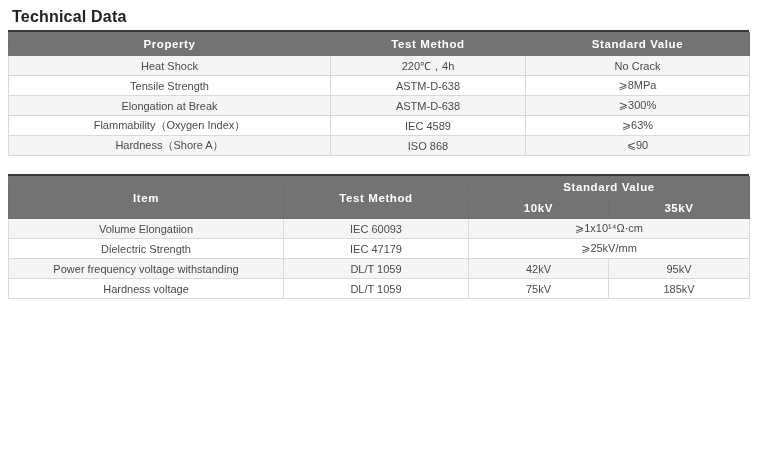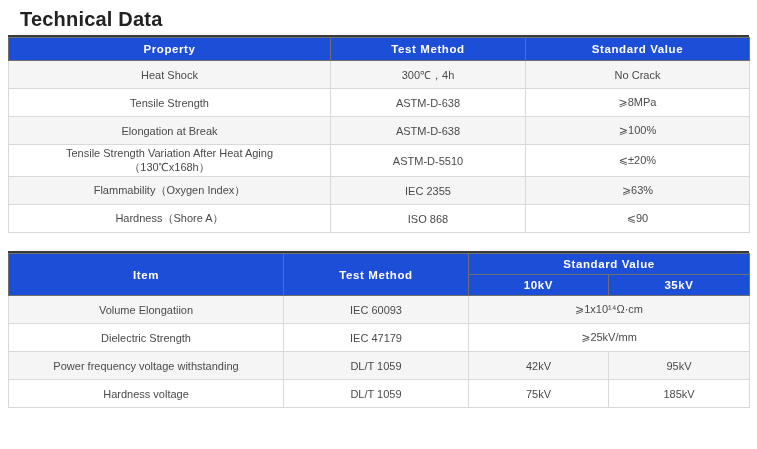--- a/index.html
+++ b/index.html
@@ -15,54 +15,54 @@
     overflow: hidden;
   }
   .page {
     position: relative;
     width: 757px;
     height: 449px;
     box-sizing: border-box;
     padding: 6px 8px 0 8px;
   }
   .section-title {
-    font-size: 20px;
+    font-size: 16px;
     font-weight: bold;
     color: #222222;
     letter-spacing: 0.2px;
-    margin: 2px 0 4px 12px;
+    margin: 2px 0 4px 4px;
   }
   .title-rule {
     height: 2px;
     background: #3a3a3a;
     margin: 0 0 0 0;
   }
   table {
     border-collapse: collapse;
     width: 741px;
     table-layout: fixed;
   }
   th, td {
     border: 1px solid #d9d9d9;
     text-align: center;
     vertical-align: middle;
     font-size: 11px;
     color: #4a4a4a;
     padding: 0 2px;
   }
   thead th {
-    background: #1d4ed8;
+    background: #737373;
     color: #ffffff;
     font-weight: bold;
     font-size: 11.5px;
     letter-spacing: 0.6px;
     height: 22px;
     border: 1px solid #6f6f6f;
   }
-  tbody tr { height: 28px; }
+  tbody tr { height: 20px; }
   tbody tr.tall { height: 32px; }
   tbody tr:nth-child(odd) { background: #f5f5f5; }
   tbody tr:nth-child(even) { background: #ffffff; }
   .twoline { line-height: 1.25; }
   .spacer-1 { height: 18px; }
   .t2-head-top th {
     height: 20px;
   }
   .t2-head-bot th {
     height: 20px;
@@ -85,44 +85,36 @@
     <thead>
       <tr>
         <th>Property</th>
         <th>Test Method</th>
         <th>Standard Value</th>
       </tr>
     </thead>
     <tbody>
       <tr>
         <td>Heat Shock</td>
-        <td>300℃，4h</td>
+        <td>220℃，4h</td>
         <td>No Crack</td>
       </tr>
       <tr>
         <td>Tensile Strength</td>
         <td>ASTM-D-638</td>
         <td>⩾8MPa</td>
       </tr>
       <tr>
         <td>Elongation at Break</td>
         <td>ASTM-D-638</td>
-        <td>⩾100%</td>
-      </tr>
-      <tr class="tall">
-        <td class="twoline">
-          <div>Tensile Strength Variation After Heat Aging</div>
-          <div>（130℃x168h）</div>
-        </td>
-        <td>ASTM-D-5510</td>
-        <td>⩽±20%</td>
+        <td>⩾300%</td>
       </tr>
       <tr>
         <td>Flammability（Oxygen Index）</td>
-        <td>IEC 2355</td>
+        <td>IEC 4589</td>
         <td>⩾63%</td>
       </tr>
       <tr>
         <td>Hardness（Shore A）</td>
         <td>ISO 868</td>
         <td>⩽90</td>
       </tr>
     </tbody>
   </table>
 

